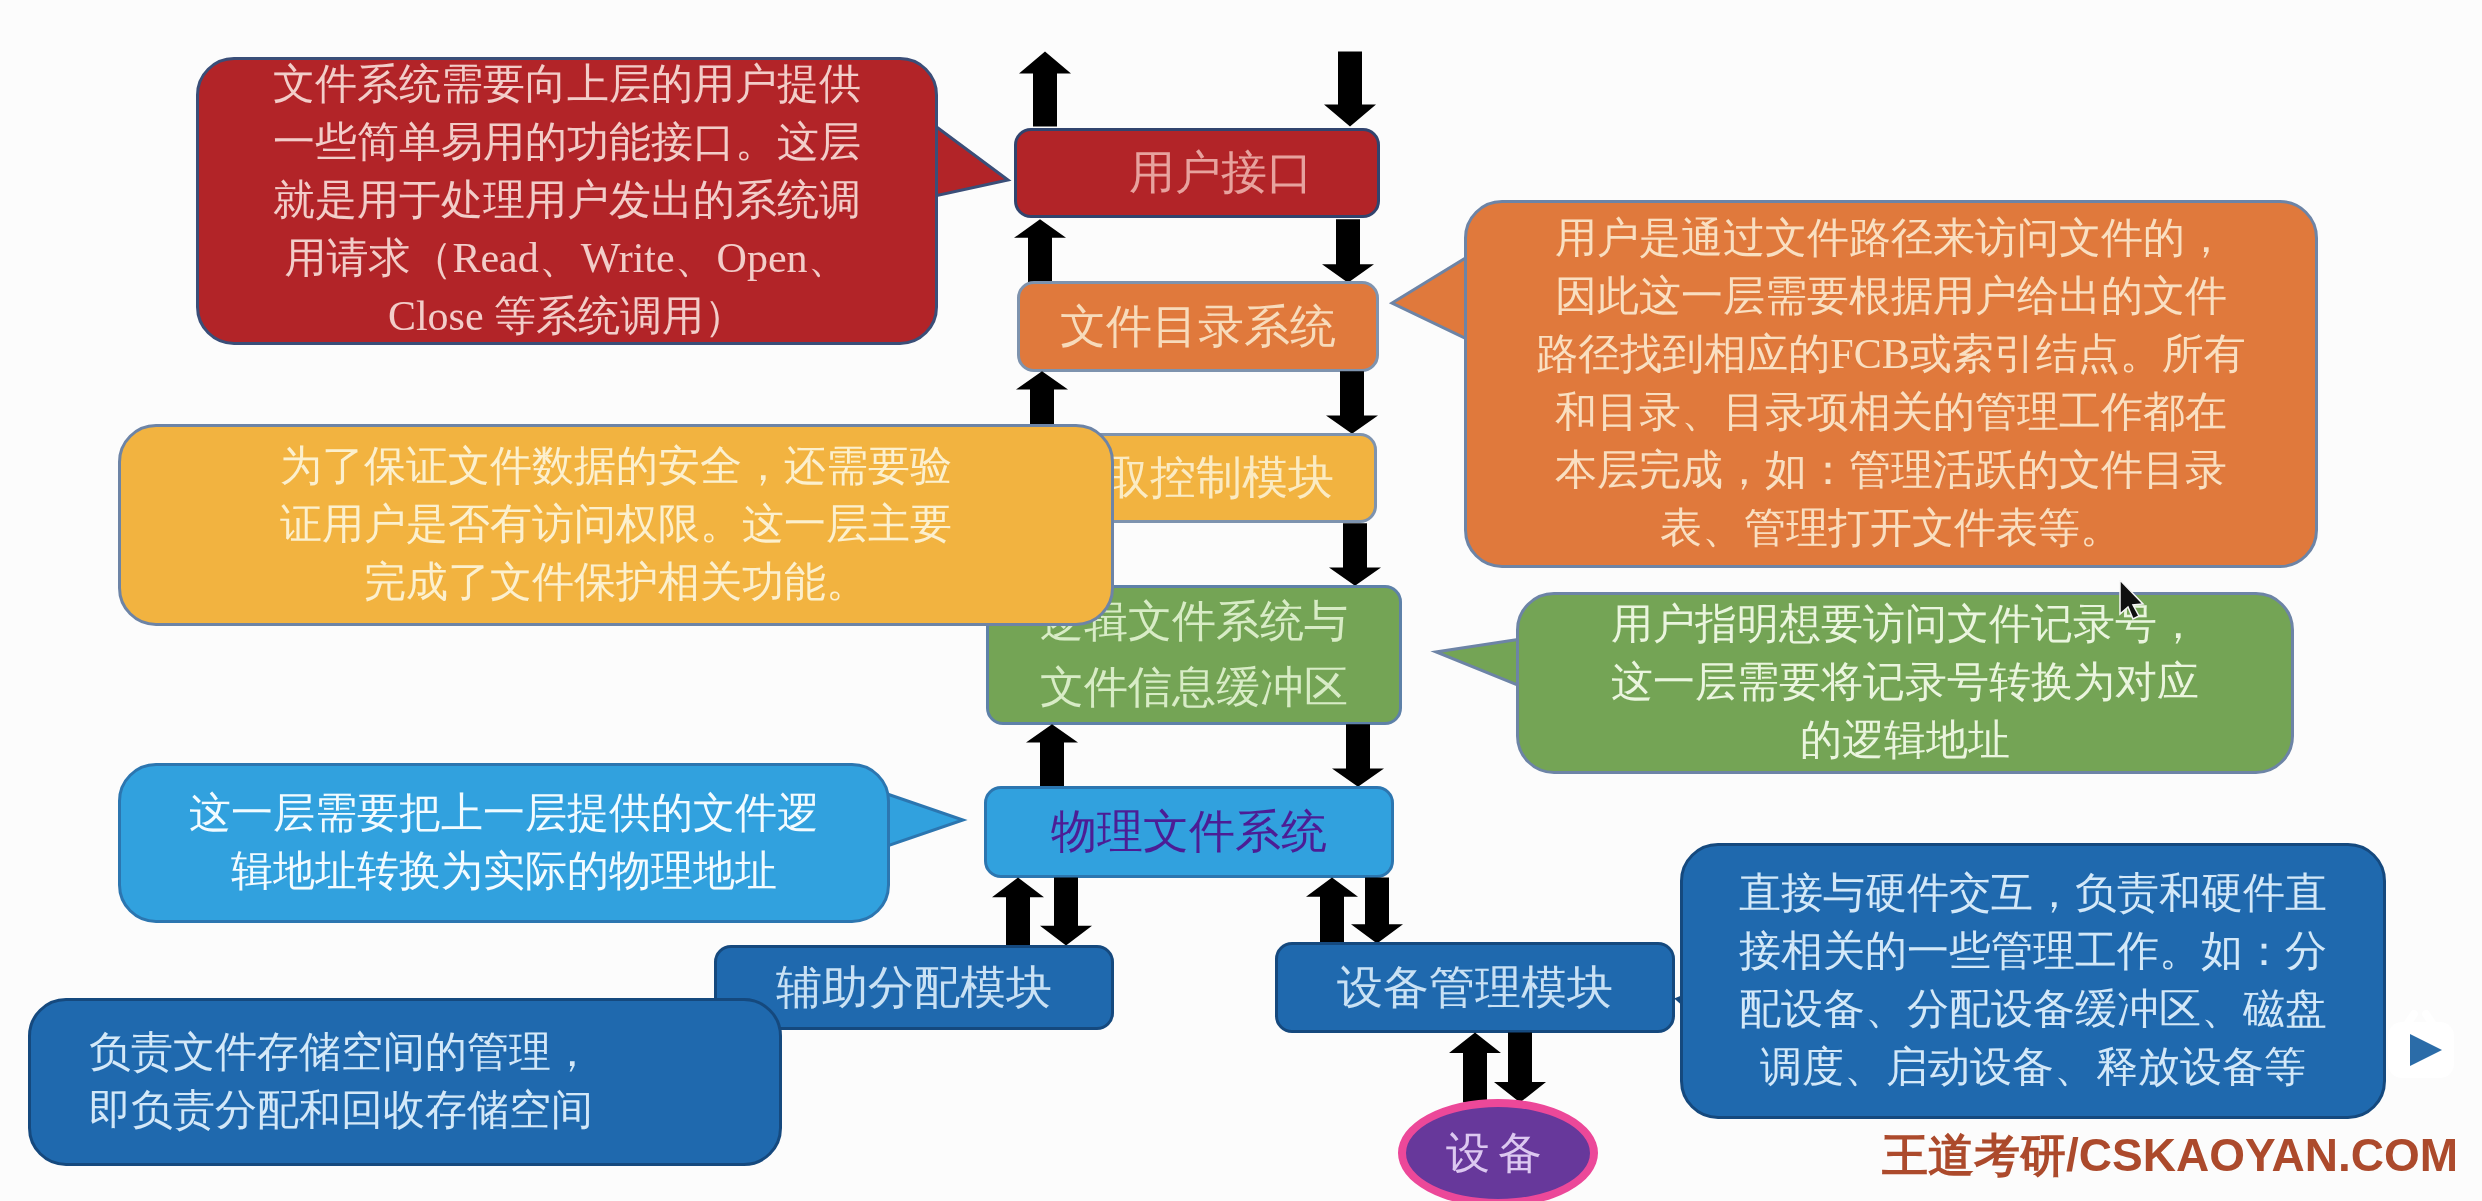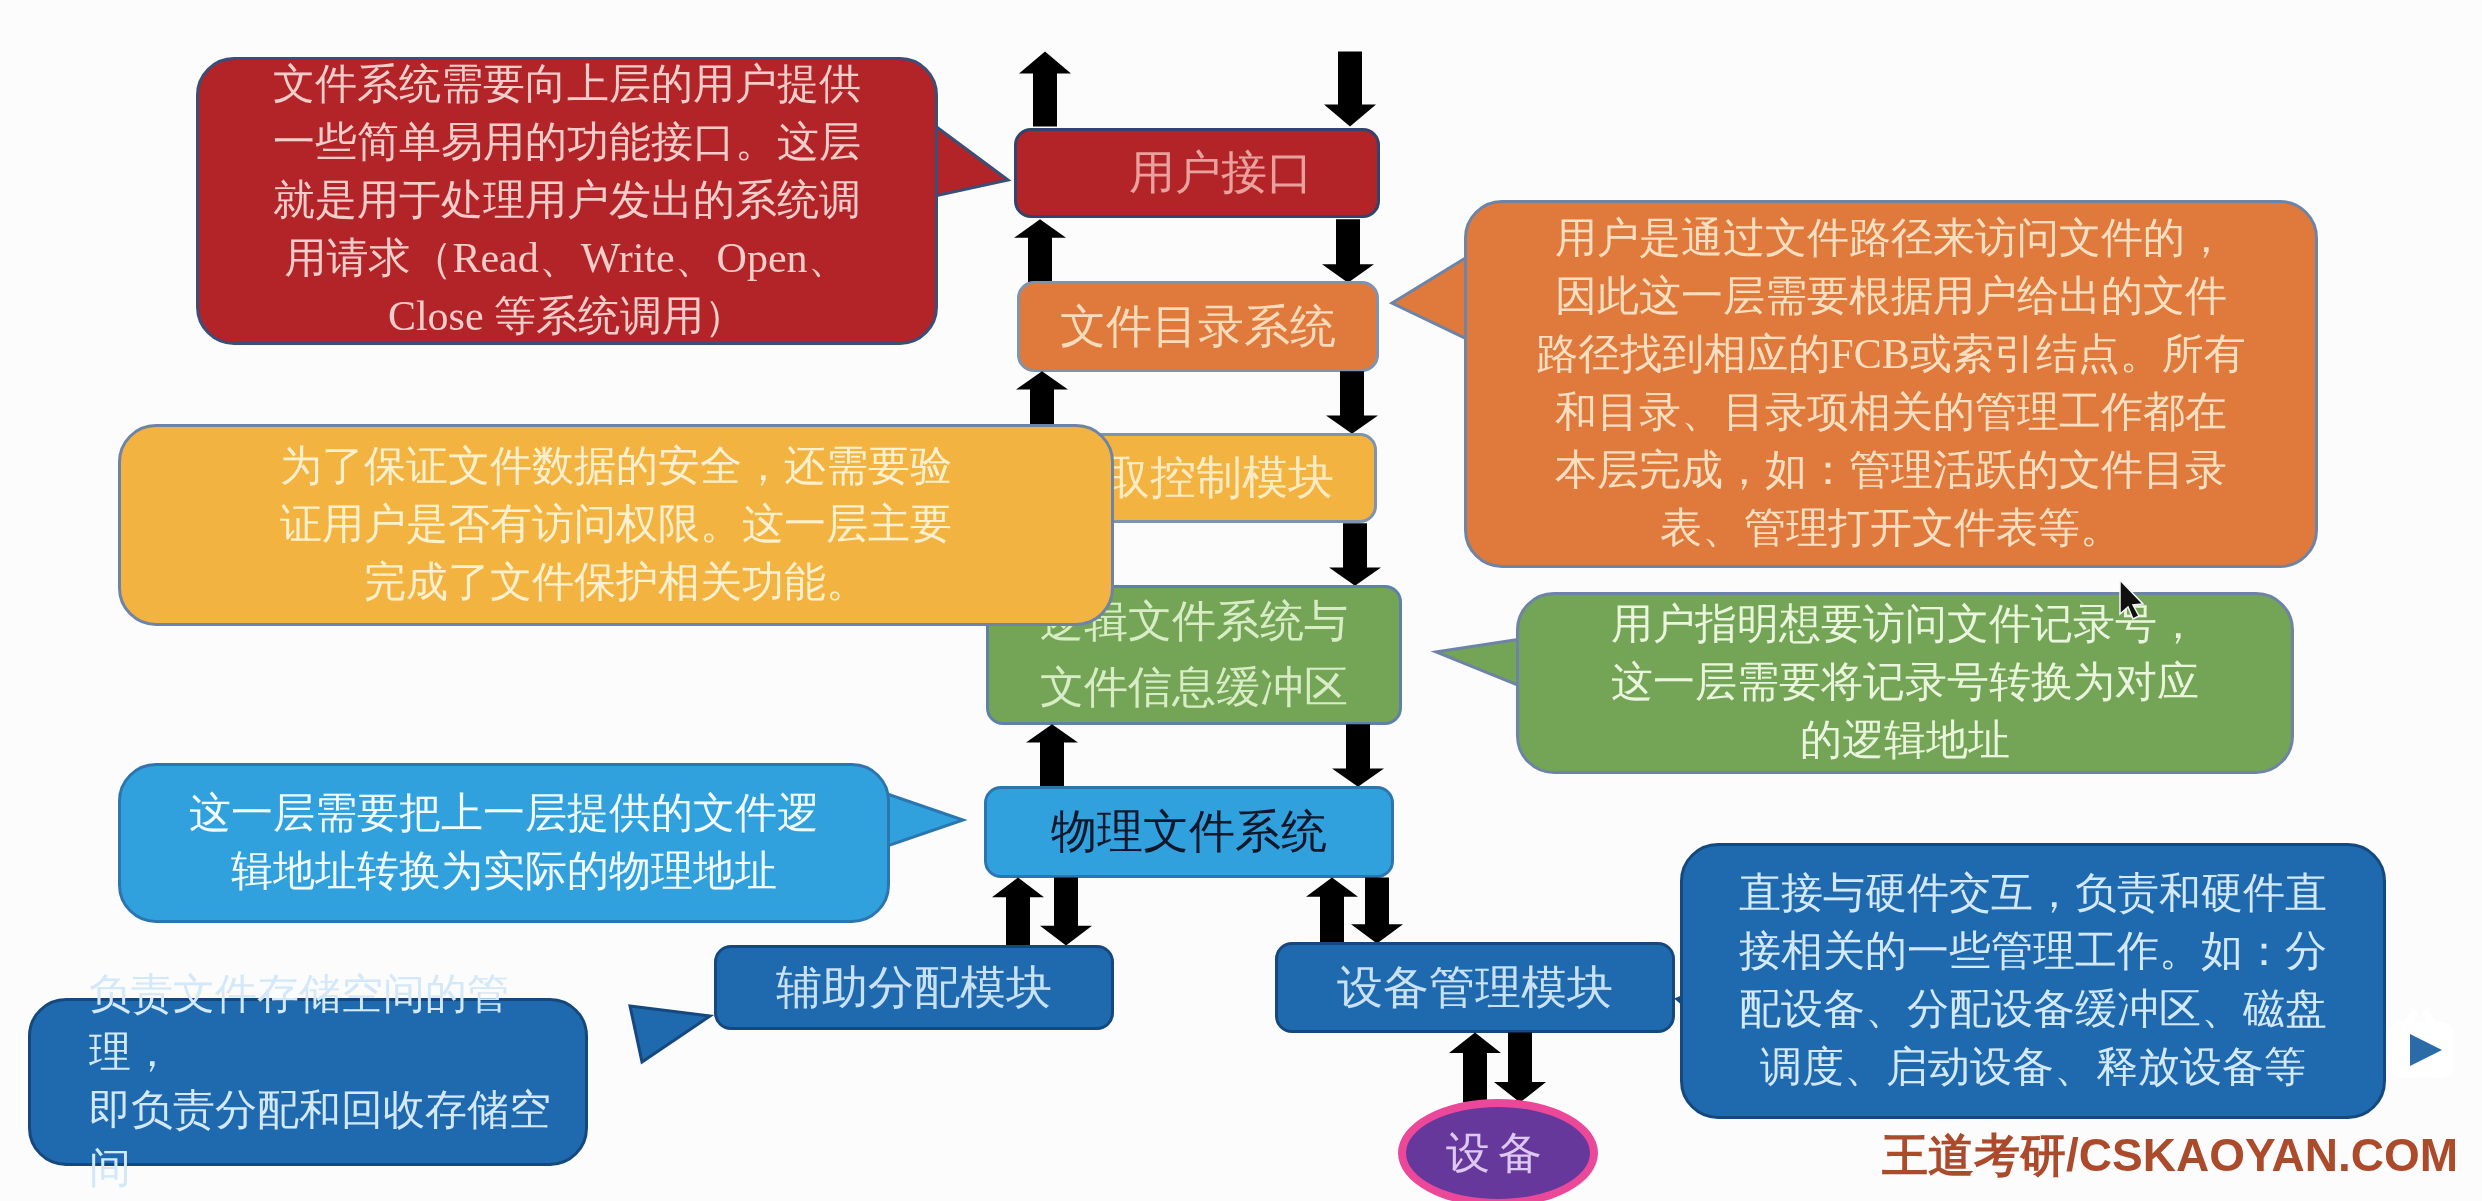--- a/index.html
+++ b/index.html
@@ -8,21 +8,21 @@
   .title{position:absolute;left:946px;top:0px;width:500px;text-align:center;
          font-size:43px;font-weight:bold;color:#141414;letter-spacing:1px;}
   
   .box{position:absolute;display:flex;align-items:center;justify-content:center;
        border-radius:17px;border:3px solid #7E93AE;font-size:46px;
        white-space:pre-line;text-align:center;box-sizing:border-box;}
   .box.red   {background:#B22428;color:#E7A29E;border-color:#31446E;padding-left:48px;}
   .box.orange{background:#E0793C;color:#F7DBBB;border-color:#7E93AE;}
   .box.yellow{background:#F2B340;color:#FBEBC3;border-color:#7E93AE;}
   .box.green {background:#74A455;color:#D8ECC6;border-color:#5E81A8;font-size:44px;line-height:1.5;}
-  .box.lblue {background:#31A1DE;color:#0f172a;border-color:#2C76B0;text-align:center;}
+  .box.lblue {background:#31A1DE;color:#4c1d95;border-color:#2C76B0;text-align:center;}
   .box.dblue {background:#1F69AE;color:#C9E1F4;border-color:#15497E;}
   .ellipse{position:absolute;display:flex;align-items:center;justify-content:center;
            border-radius:50%;background:#67389B;border:8px solid #ec4899;color:#DCC8F0;
            font-size:44px;letter-spacing:8px;}
   
   .callout{position:absolute;display:flex;align-items:center;justify-content:center;
            border-radius:38px;border:3px solid #53719C;font-size:42px;line-height:1.38;
            white-space:pre-line;text-align:center;box-sizing:border-box;padding:6px 20px;}
   .callout.red   {background:#B22428;color:#F2CDC9;border-color:#3A4E78;}
   .callout.orange{background:#E0793C;color:#F9DFC1;border-color:#6D84A6;}
@@ -159,21 +159,21 @@
 证用户是否有访问权限。这一层主要
 完成了文件保护相关功能。</div>
 
   <div class="callout green" style="left:1516px;top:592px;width:778px;height:182px">用户指明想要访问文件记录号，
 这一层需要将记录号转换为对应
 的逻辑地址</div>
 
   <div class="callout lblue" style="left:118px;top:763px;width:772px;height:160px">这一层需要把上一层提供的文件逻
 辑地址转换为实际的物理地址</div>
 
-  <div class="callout dblue left-align" style="left:28px;top:998px;width:560px;height:168px">负责文件存储空间的管理，
+  <div class="callout dblue left-align" style="left:28px;top:998px;width:754px;height:168px">负责文件存储空间的管理，
 即负责分配和回收存储空间</div>
 
   <div class="callout dblue" style="left:1680px;top:843px;width:706px;height:276px">直接与硬件交互，负责和硬件直
 接相关的一些管理工作。如：分
 配设备、分配设备缓冲区、磁盘
 调度、启动设备、释放设备等</div>
 
   <svg style="position:absolute;left:2384px;top:1006px" width="80" height="80">
     <path d="M22,20 L30,8" stroke="rgba(255,255,255,0.92)" stroke-width="8" stroke-linecap="round" fill="none"></path>
     <path d="M50,20 L42,8" stroke="rgba(255,255,255,0.92)" stroke-width="8" stroke-linecap="round" fill="none"></path>

